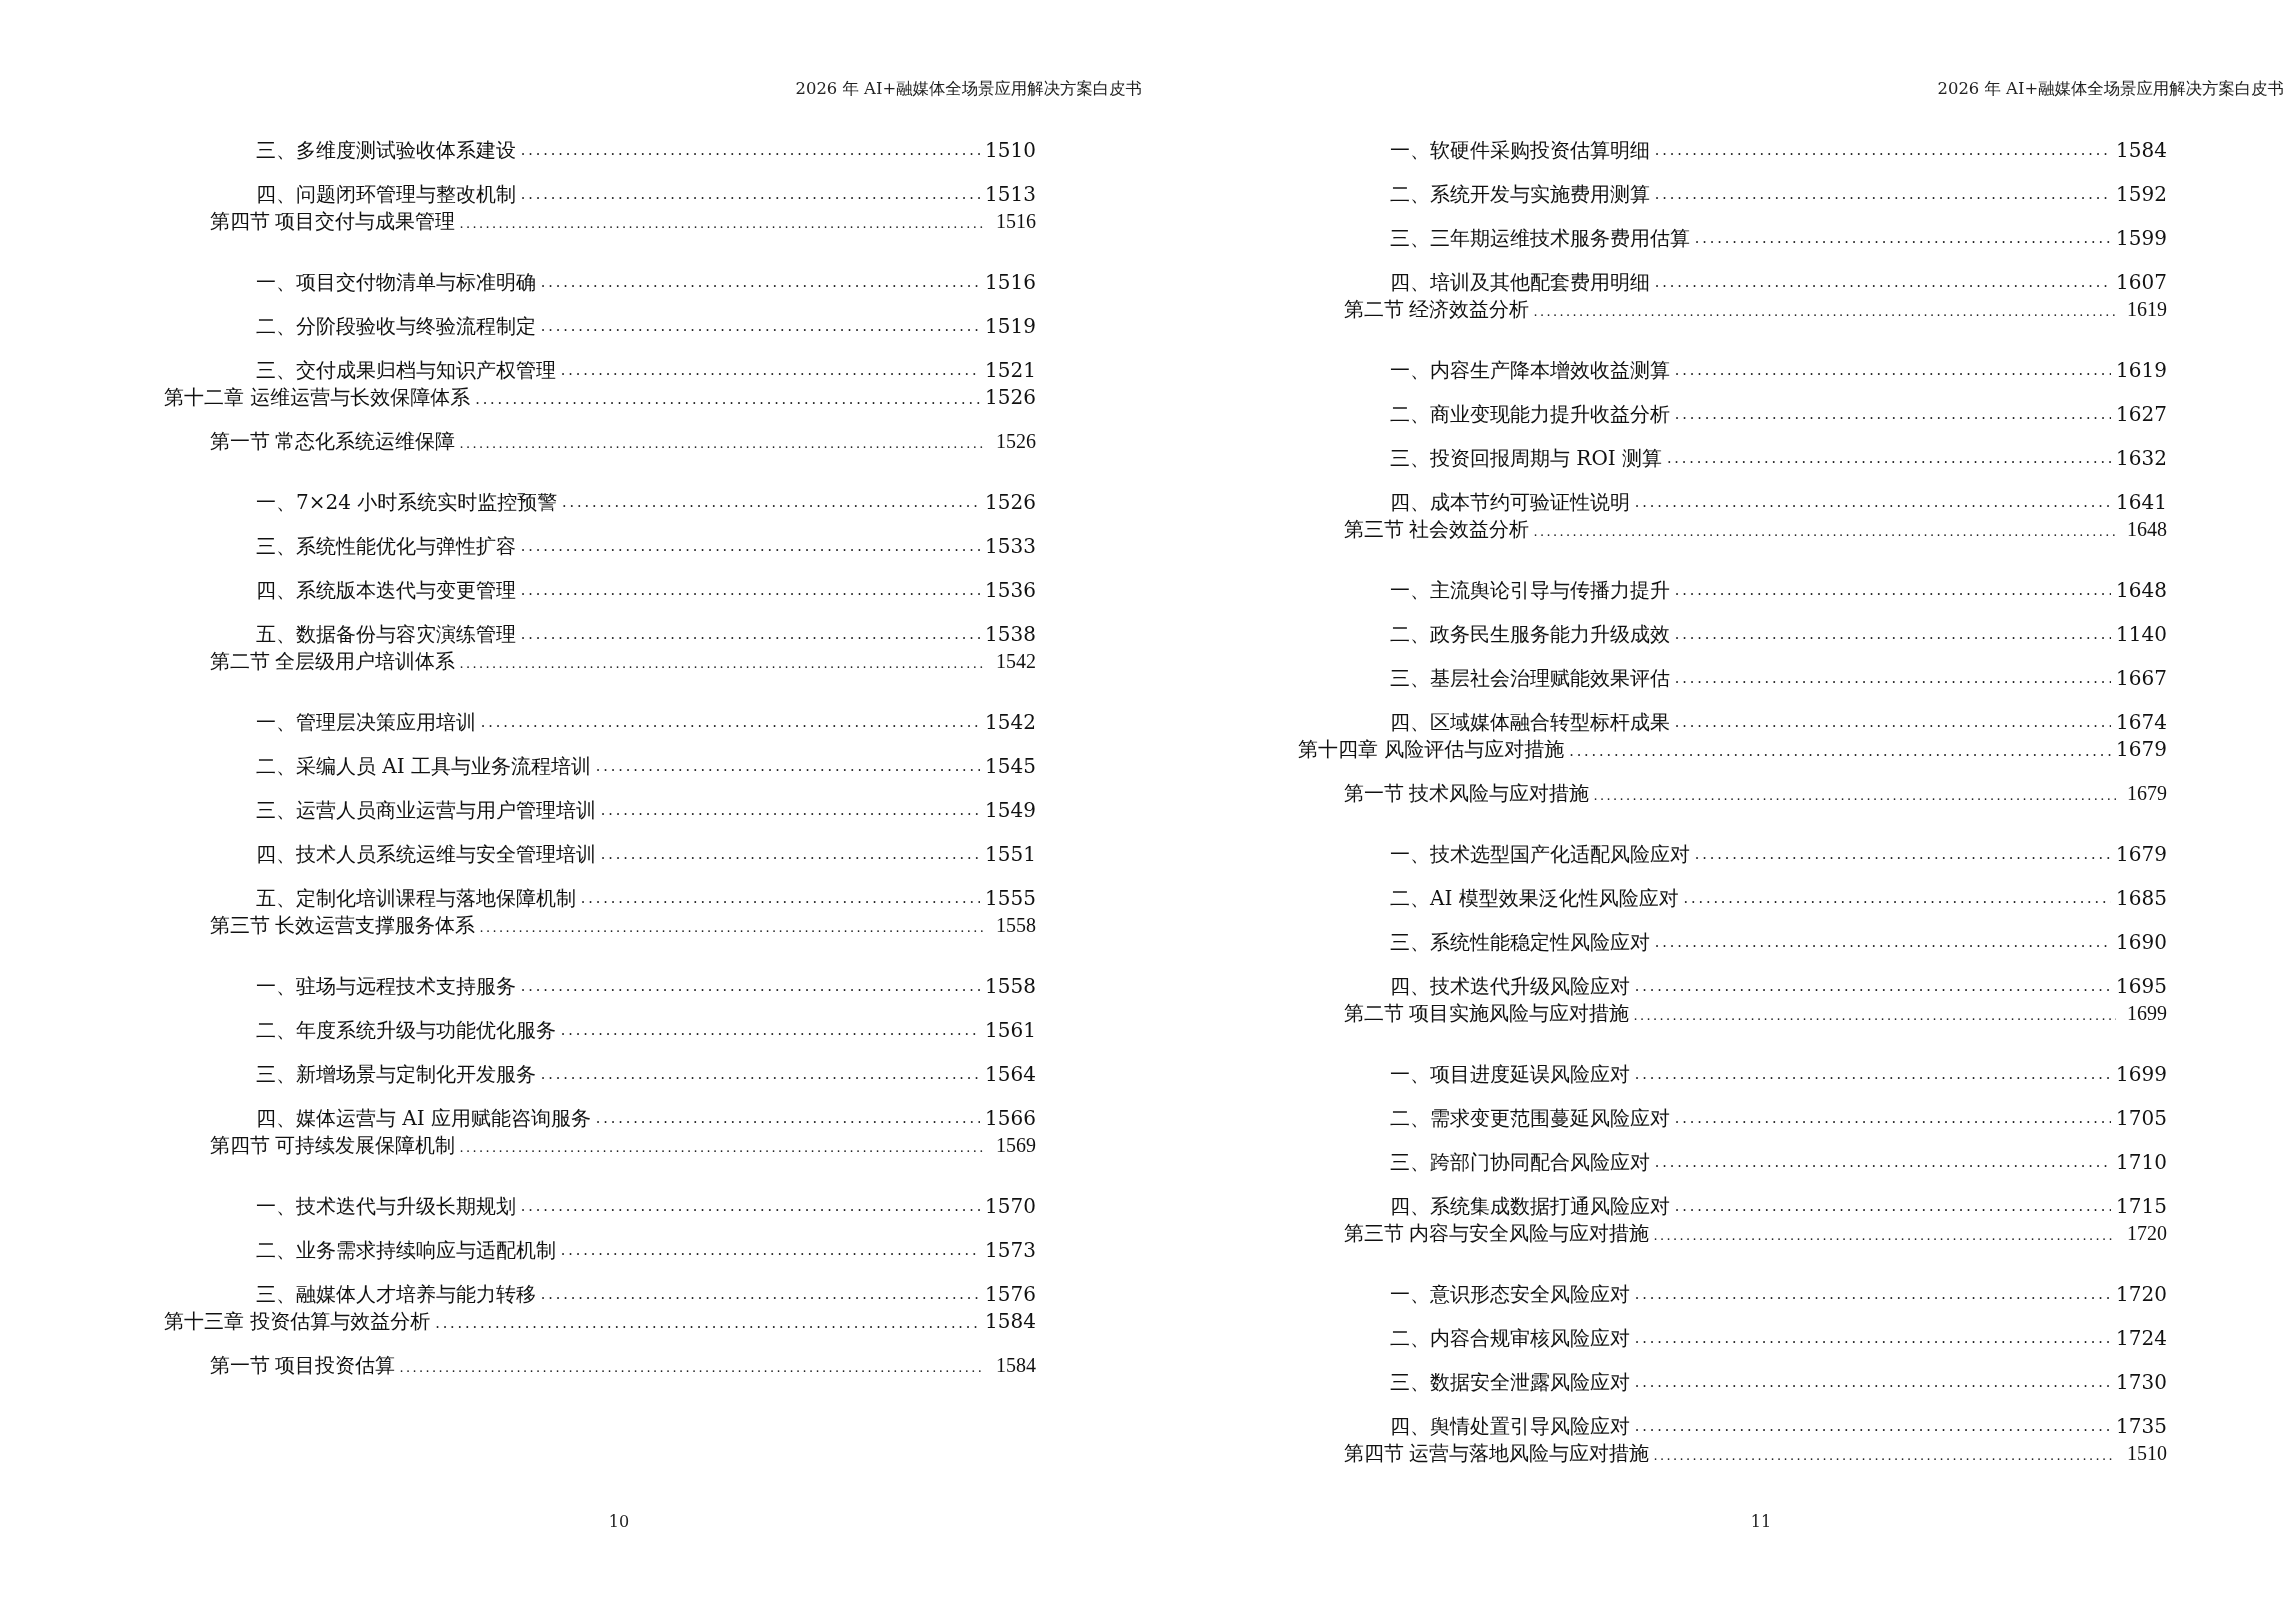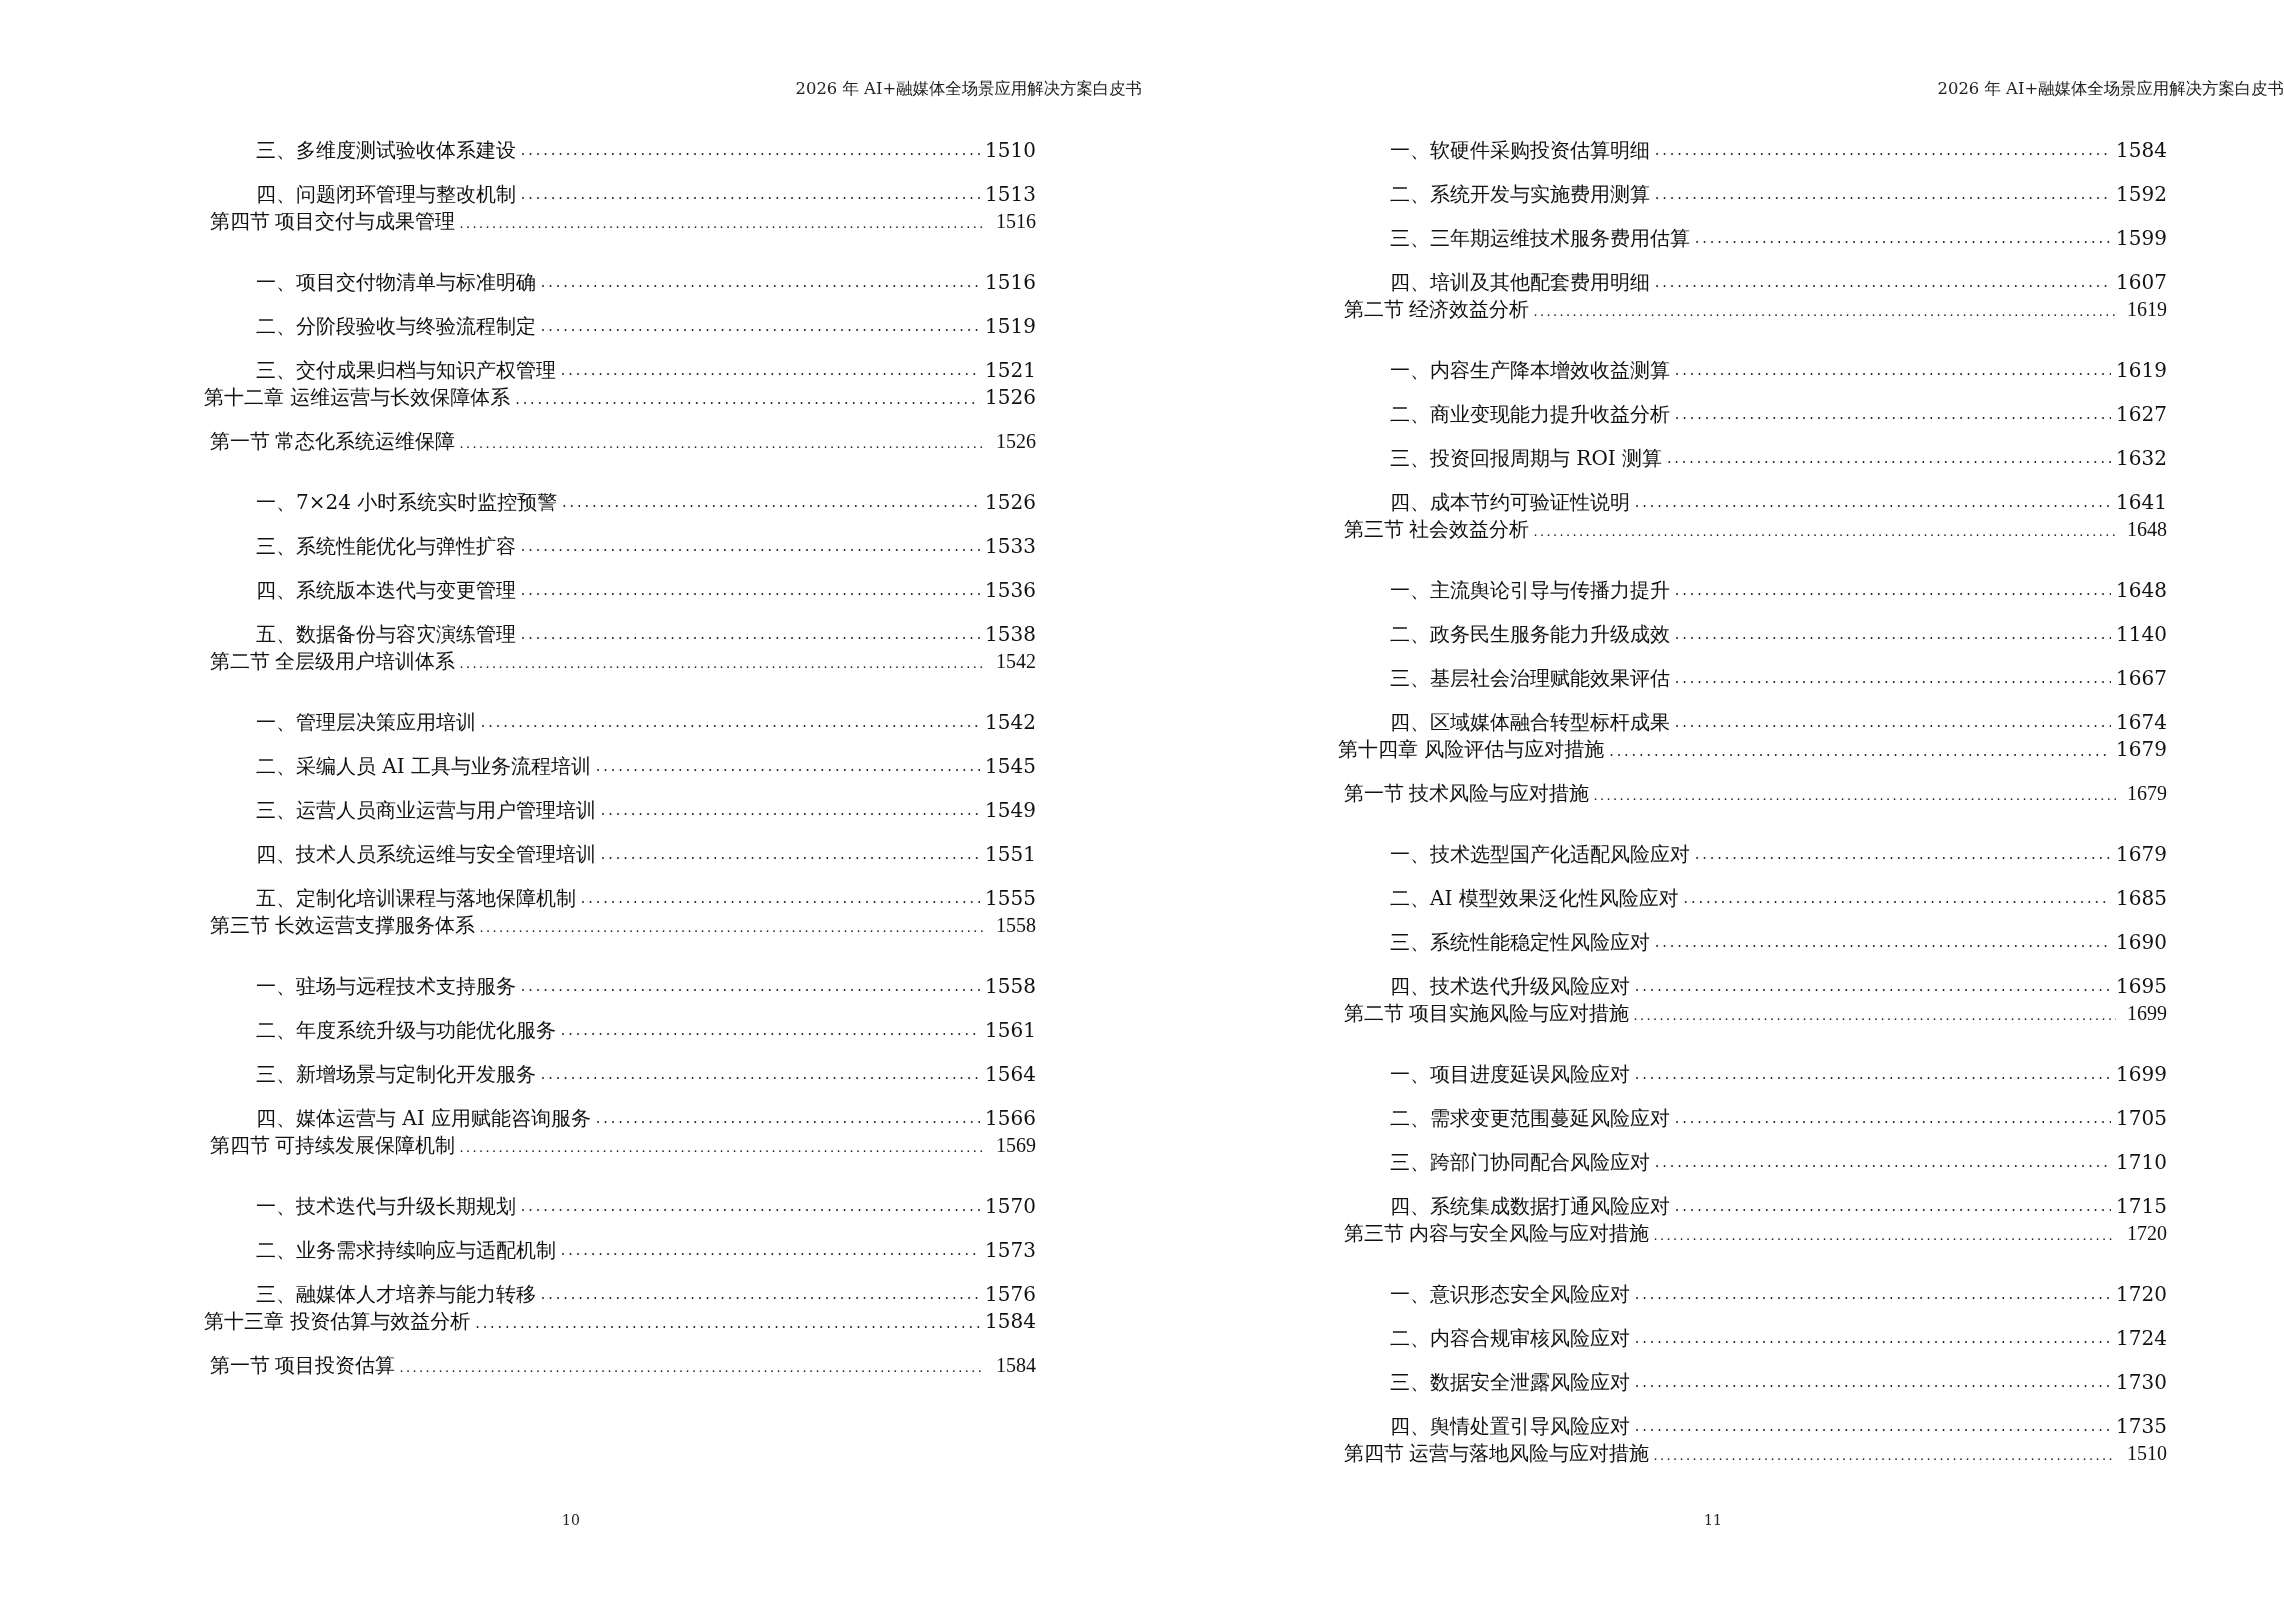--- a/index.html
+++ b/index.html
@@ -18,35 +18,35 @@
   }
   .toc {
     position: absolute; top: 120px; margin: 0; padding: 0; list-style: none;
   }
   .page.left .toc { left: 164px; width: 872px; }
   .page.right .toc { left: 156px; width: 869px; }
   .toc li {
     display: flex; align-items: baseline; height: 44px; line-height: 27px;
     font-size: 20px; white-space: nowrap;
   }
-  .toc li.lvl-chapter { padding-left: 0; margin-left: 40px; }
+  .toc li.lvl-chapter { padding-left: 0; }
   .toc li.lvl-section { padding-left: 46px; font-family: Liberation Serif, serif; }
   .toc li.lvl-item { padding-left: 92px; align-items: flex-end; }
   .toc .title { flex: 0 0 auto; }
   .toc .leader {
     flex: 1 1 auto; overflow: hidden; margin: 0 4.8px; color: #222;
     letter-spacing: 2.9px; font-size: 14.4px;
   }
   .toc .leader::before {
     content: "........................................................................................................................................................................................................";
   }
   .toc .num { flex: 0 0 auto; text-align: right; min-width: 46px; }
   .footer {
     position: absolute; top: 1512px; left: 0; width: 100%;
-    text-align: center; font-size: 14px; color: #222;
+    text-align: center; font-size: 16px; color: #222; padding-left: 48px;
   }
 </style>
 </head>
 <body>
 
 <div class="page left">
   <div class="header">2026 年 AI+融媒体全场景应用解决方案白皮书</div>
   <ul class="toc" id="toc-0">
       <li class="lvl-item">
         <span class="title">三、多维度测试验收体系建设</span>

